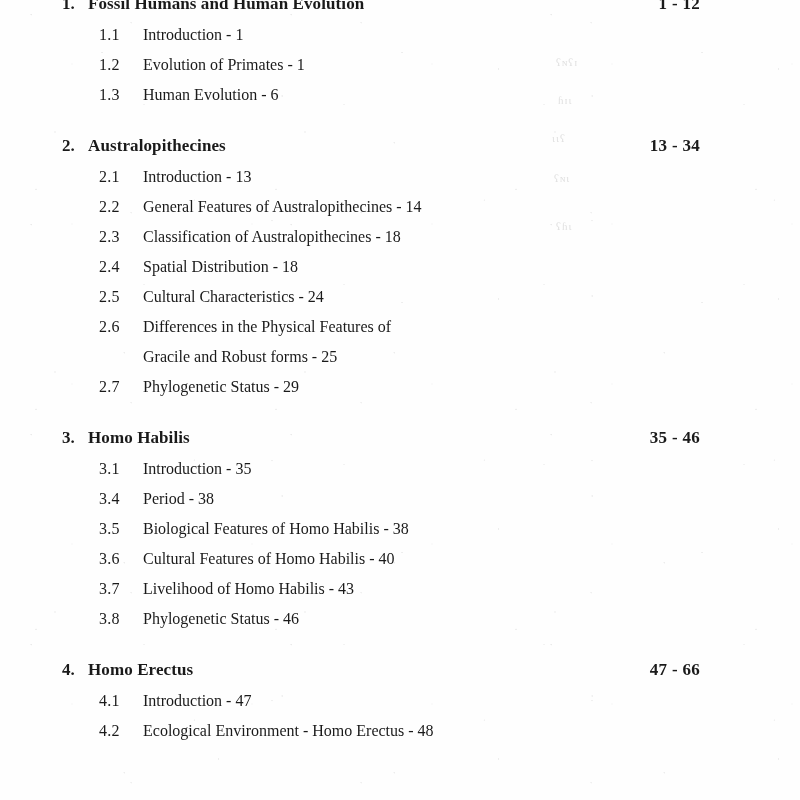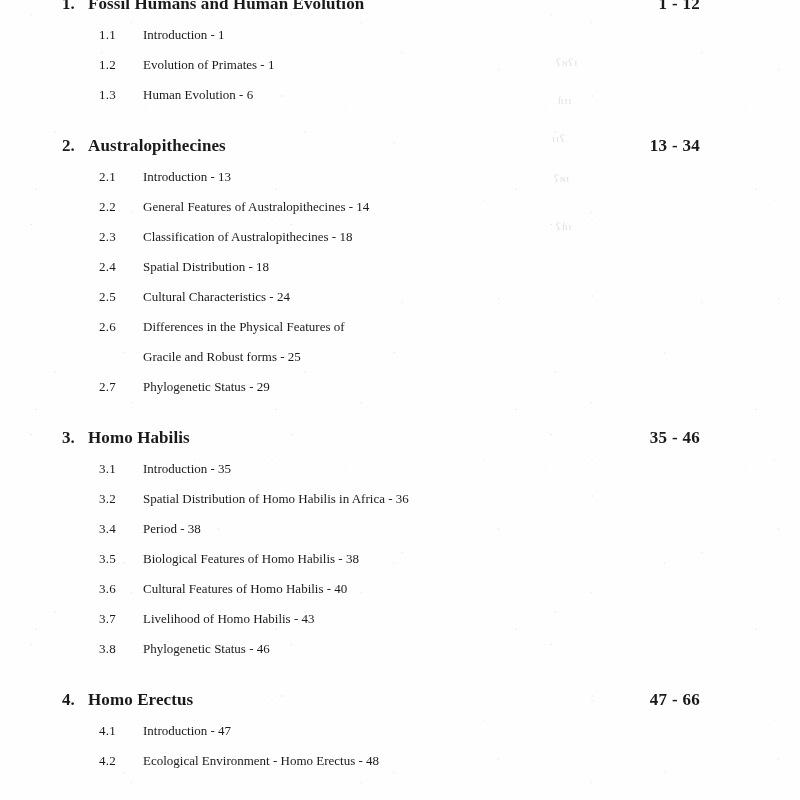--- a/index.html
+++ b/index.html
@@ -85,21 +85,21 @@
     position: absolute;
     right: 100px;
     white-space: nowrap;
     letter-spacing: .3px;
   }
 
   
   .entry {
     display: flex;
     align-items: baseline;
-    font-size: 13px;
+    font-size: 16px;
     line-height: 30px;
   }
   .entry .num {
     width: 44px;
     margin-left: 99px;
     flex: 0 0 auto;
     letter-spacing: .2px;
   }
   .entry .label {
     flex: 1 1 auto;
@@ -186,24 +186,20 @@
         <span class="num">3.</span>
         <span class="title">Homo Habilis</span>
         <span class="range">35 - 46</span>
       </div>
       <div class="sp-first"></div>
       <div class="entry">
         <span class="num">3.1</span>
         <span class="label">Introduction - 35</span>
       </div>
       <div class="entry">
-        <span class="num">3.2</span>
-        <span class="label">Spatial Distribution of Homo Habilis in Africa - 36</span>
-      </div>
-      <div class="entry">
         <span class="num">3.4</span>
         <span class="label">Period  -  38</span>
       </div>
       <div class="entry">
         <span class="num">3.5</span>
         <span class="label">Biological Features of Homo Habilis - 38</span>
       </div>
       <div class="entry">
         <span class="num">3.6</span>
         <span class="label">Cultural Features of Homo Habilis - 40</span>

